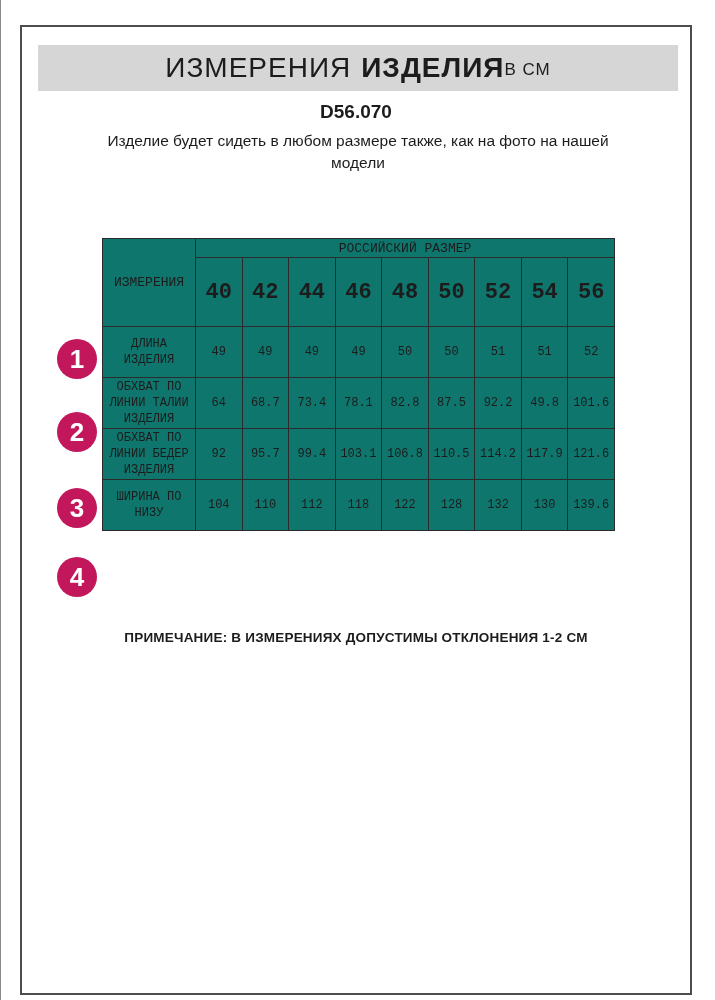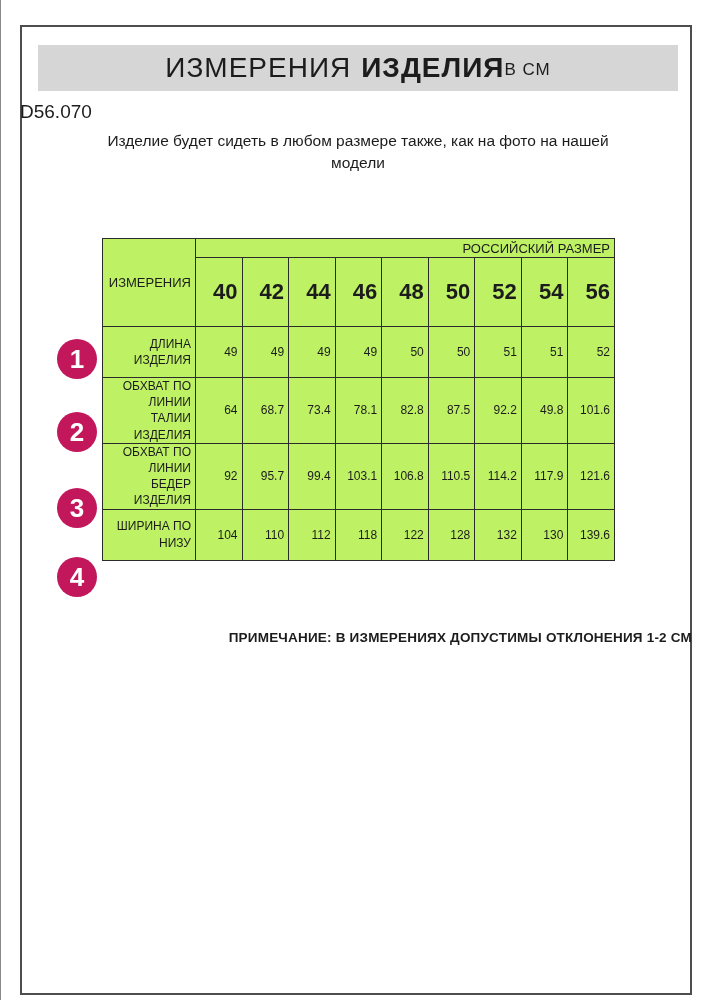--- a/index.html
+++ b/index.html
@@ -22,54 +22,54 @@
     position: absolute; left: 38px; top: 45px; width: 640px; height: 46px;
     background: #d6d6d6;
     display: flex; align-items: center; justify-content: center;
     white-space: nowrap;
   }
   .title-main   { font-size: 28px; font-weight: 400; letter-spacing: 1px; }
   .title-strong { font-size: 28px; font-weight: 700; letter-spacing: 1px; margin-left: 10px; }
   .title-unit   { font-size: 17px; font-weight: 400; letter-spacing: 1px; padding-top: 3px; }
   .product-code {
     position: absolute; left: 20px; top: 101px; width: 672px;
-    text-align: left; font-size: 19px; font-weight: 400;
+    text-align: center; font-size: 19px; font-weight: 700;
   }
   .subtitle {
     position: absolute; left: 88px; top: 130px; width: 540px;
     text-align: center; font-size: 15.5px; line-height: 1.42; font-weight: 400;
   }
   table.size-table {
     position: absolute; left: 102px; top: 238px; width: 513px;
     border-collapse: collapse; table-layout: fixed;
   }
   .size-table col.c-label { width: 93px; }
   .size-table th, .size-table td {
-    border: 1px solid #2b2b2b; text-align: right; vertical-align: middle;
-    background: #bef264; padding: 0 4px;
+    border: 1px solid #2b2b2b; text-align: center; vertical-align: middle;
+    background: #0f766e; padding: 0 4px; font-family: Liberation Mono, monospace;
   }
   .corner-cell   { font-size: 13px; font-weight: 400; }
   .group-cell    { font-size: 13px; font-weight: 400; height: 19px; }
   .size-cell     { font-size: 22px; font-weight: 700; height: 69px; }
   .label-cell    { font-size: 12px; font-weight: 400; line-height: 1.35; }
   .value-cell    { font-size: 12px; font-weight: 400; }
   tr.data-row    { height: 51px; }
   .row-badge {
     position: absolute; left: 57px; width: 40px; height: 40px;
     border-radius: 50%; background: #c2185b; color: #ffffff;
     display: flex; align-items: center; justify-content: center;
     font-size: 26px; font-weight: 700;
   }
   .badge-1 { top: 339px; }
   .badge-2 { top: 412px; }
   .badge-3 { top: 488px; }
   .badge-4 { top: 557px; }
   .note {
     position: absolute; left: 20px; top: 630px; width: 672px;
-    text-align: right; font-size: 13.5px; font-weight: 700; letter-spacing: 0.2px;
+    text-align: center; font-size: 13.5px; font-weight: 700; letter-spacing: 0.2px;
   }
 </style>
 </head>
 <body>
 
 <div class="page-edge-line"></div>
 
 <div class="doc-frame"></div>
 
 <div class="title-bar">

